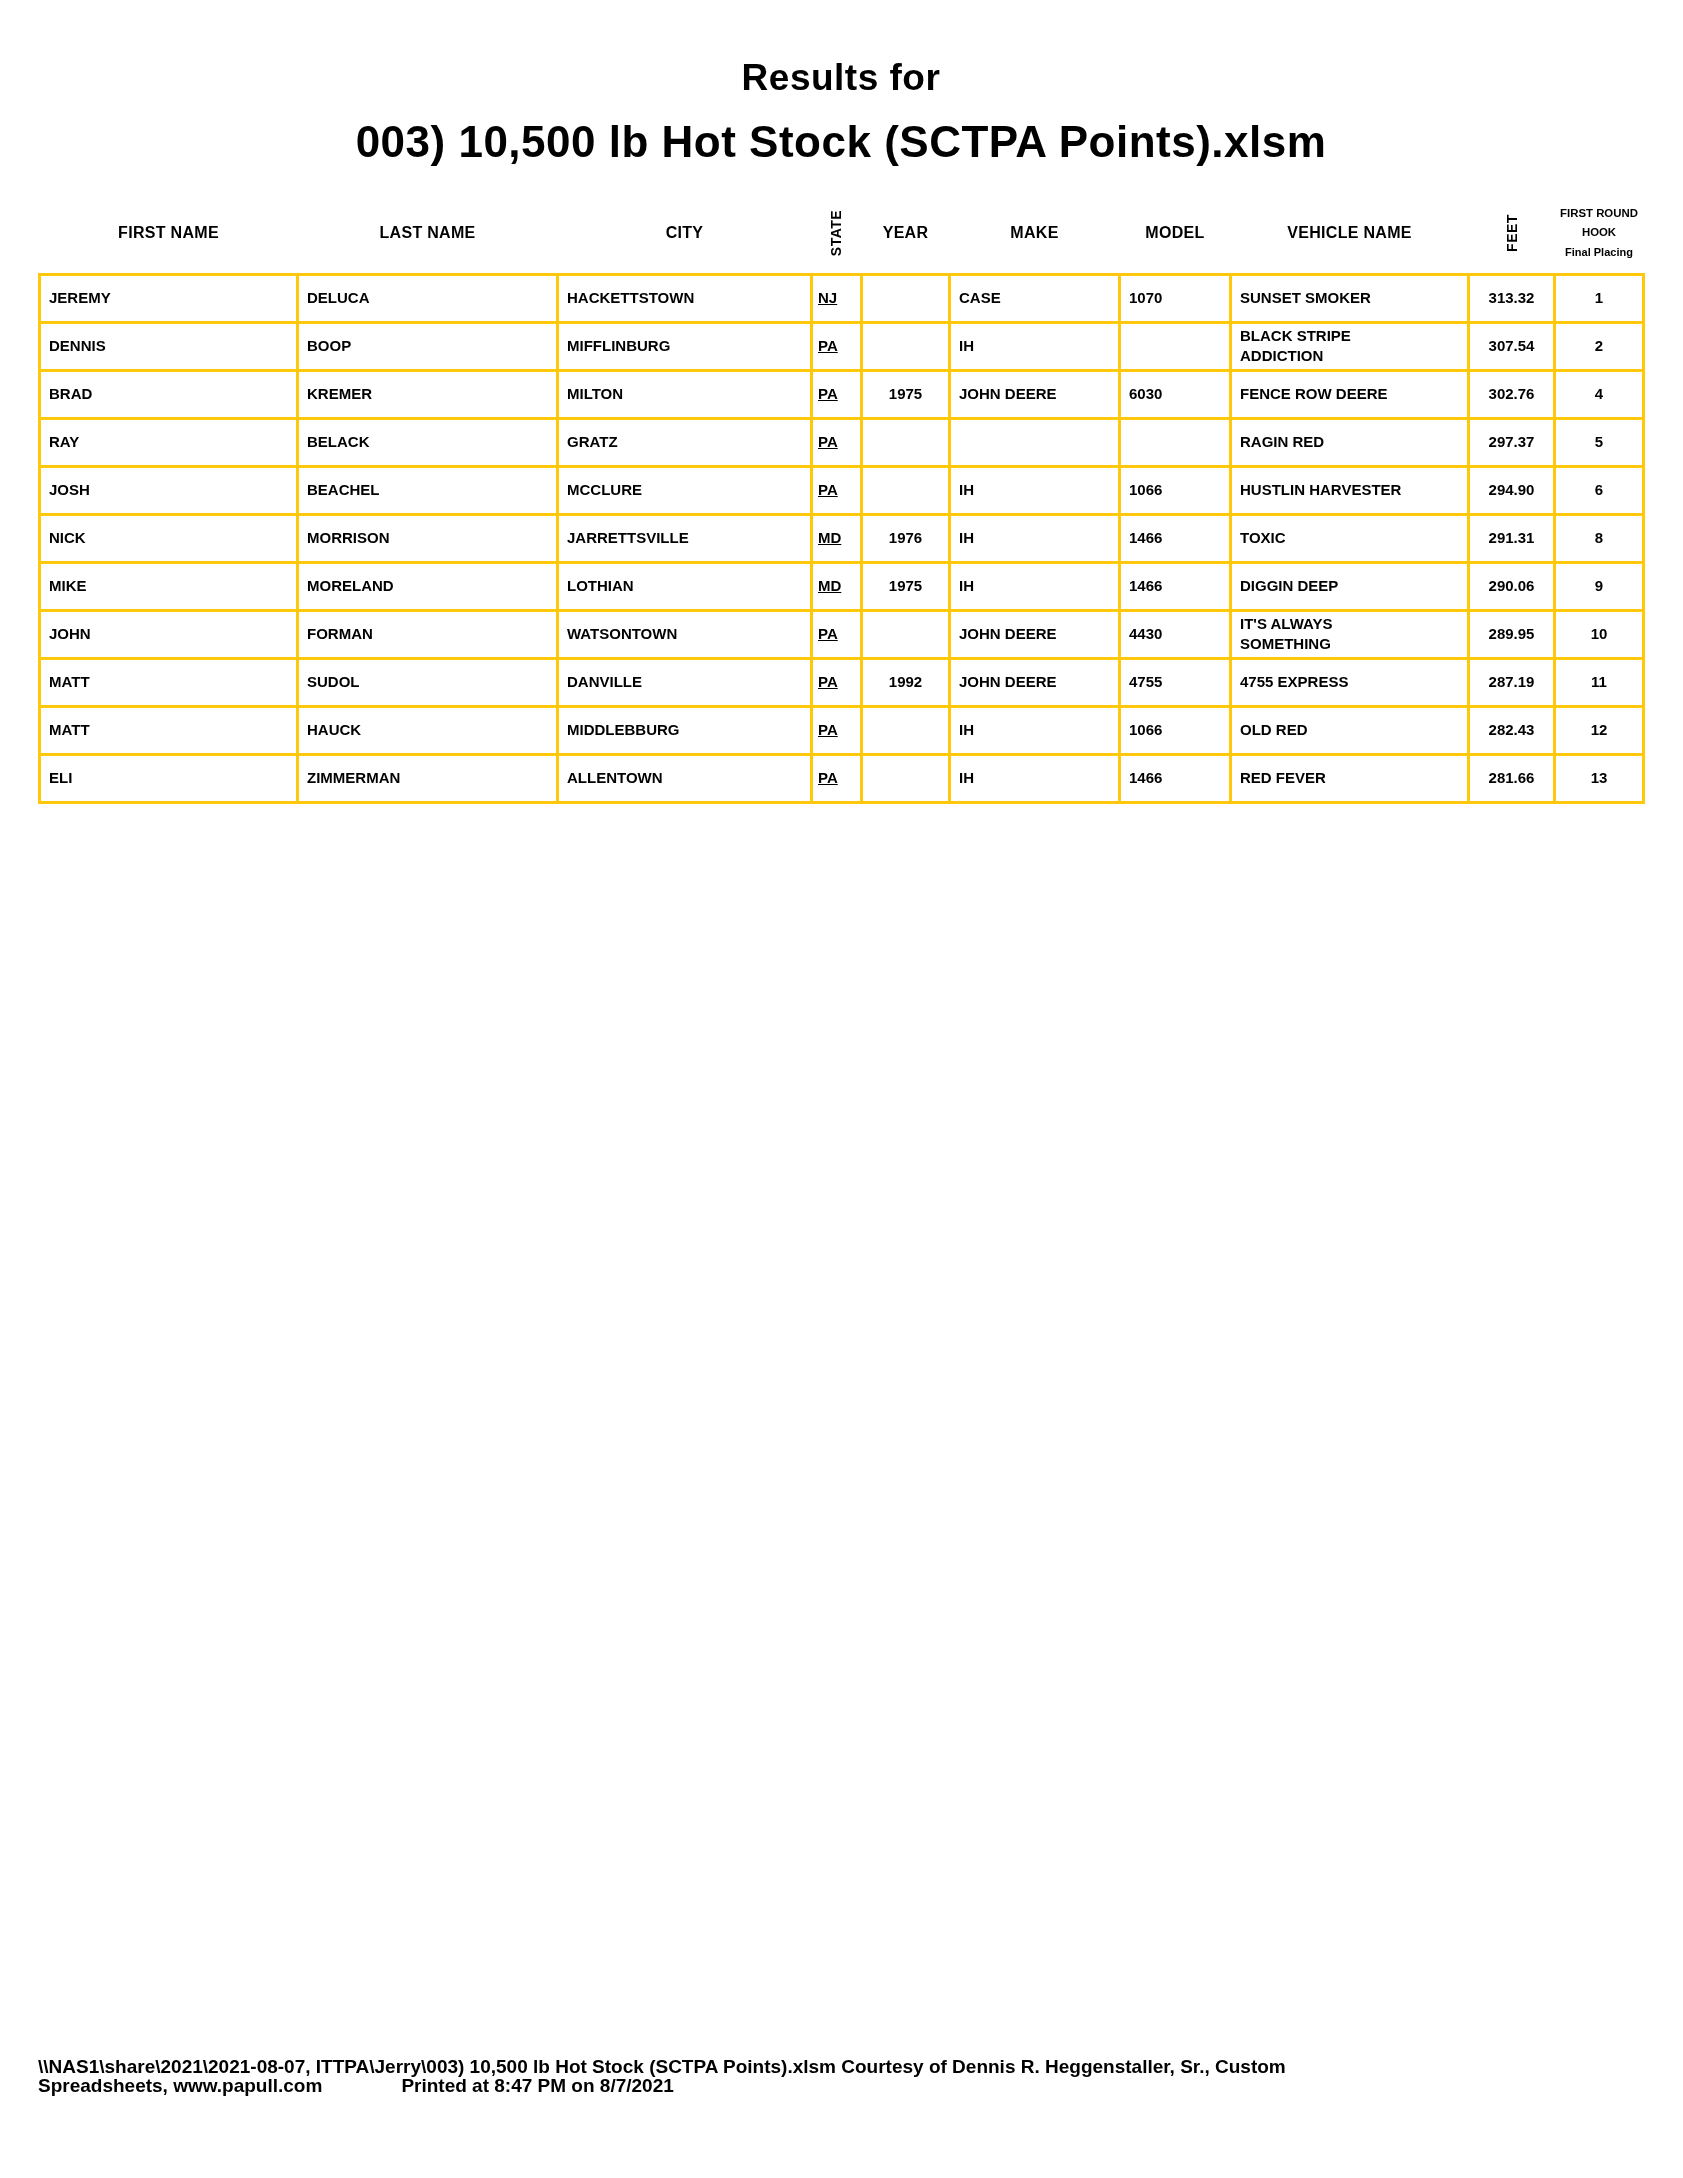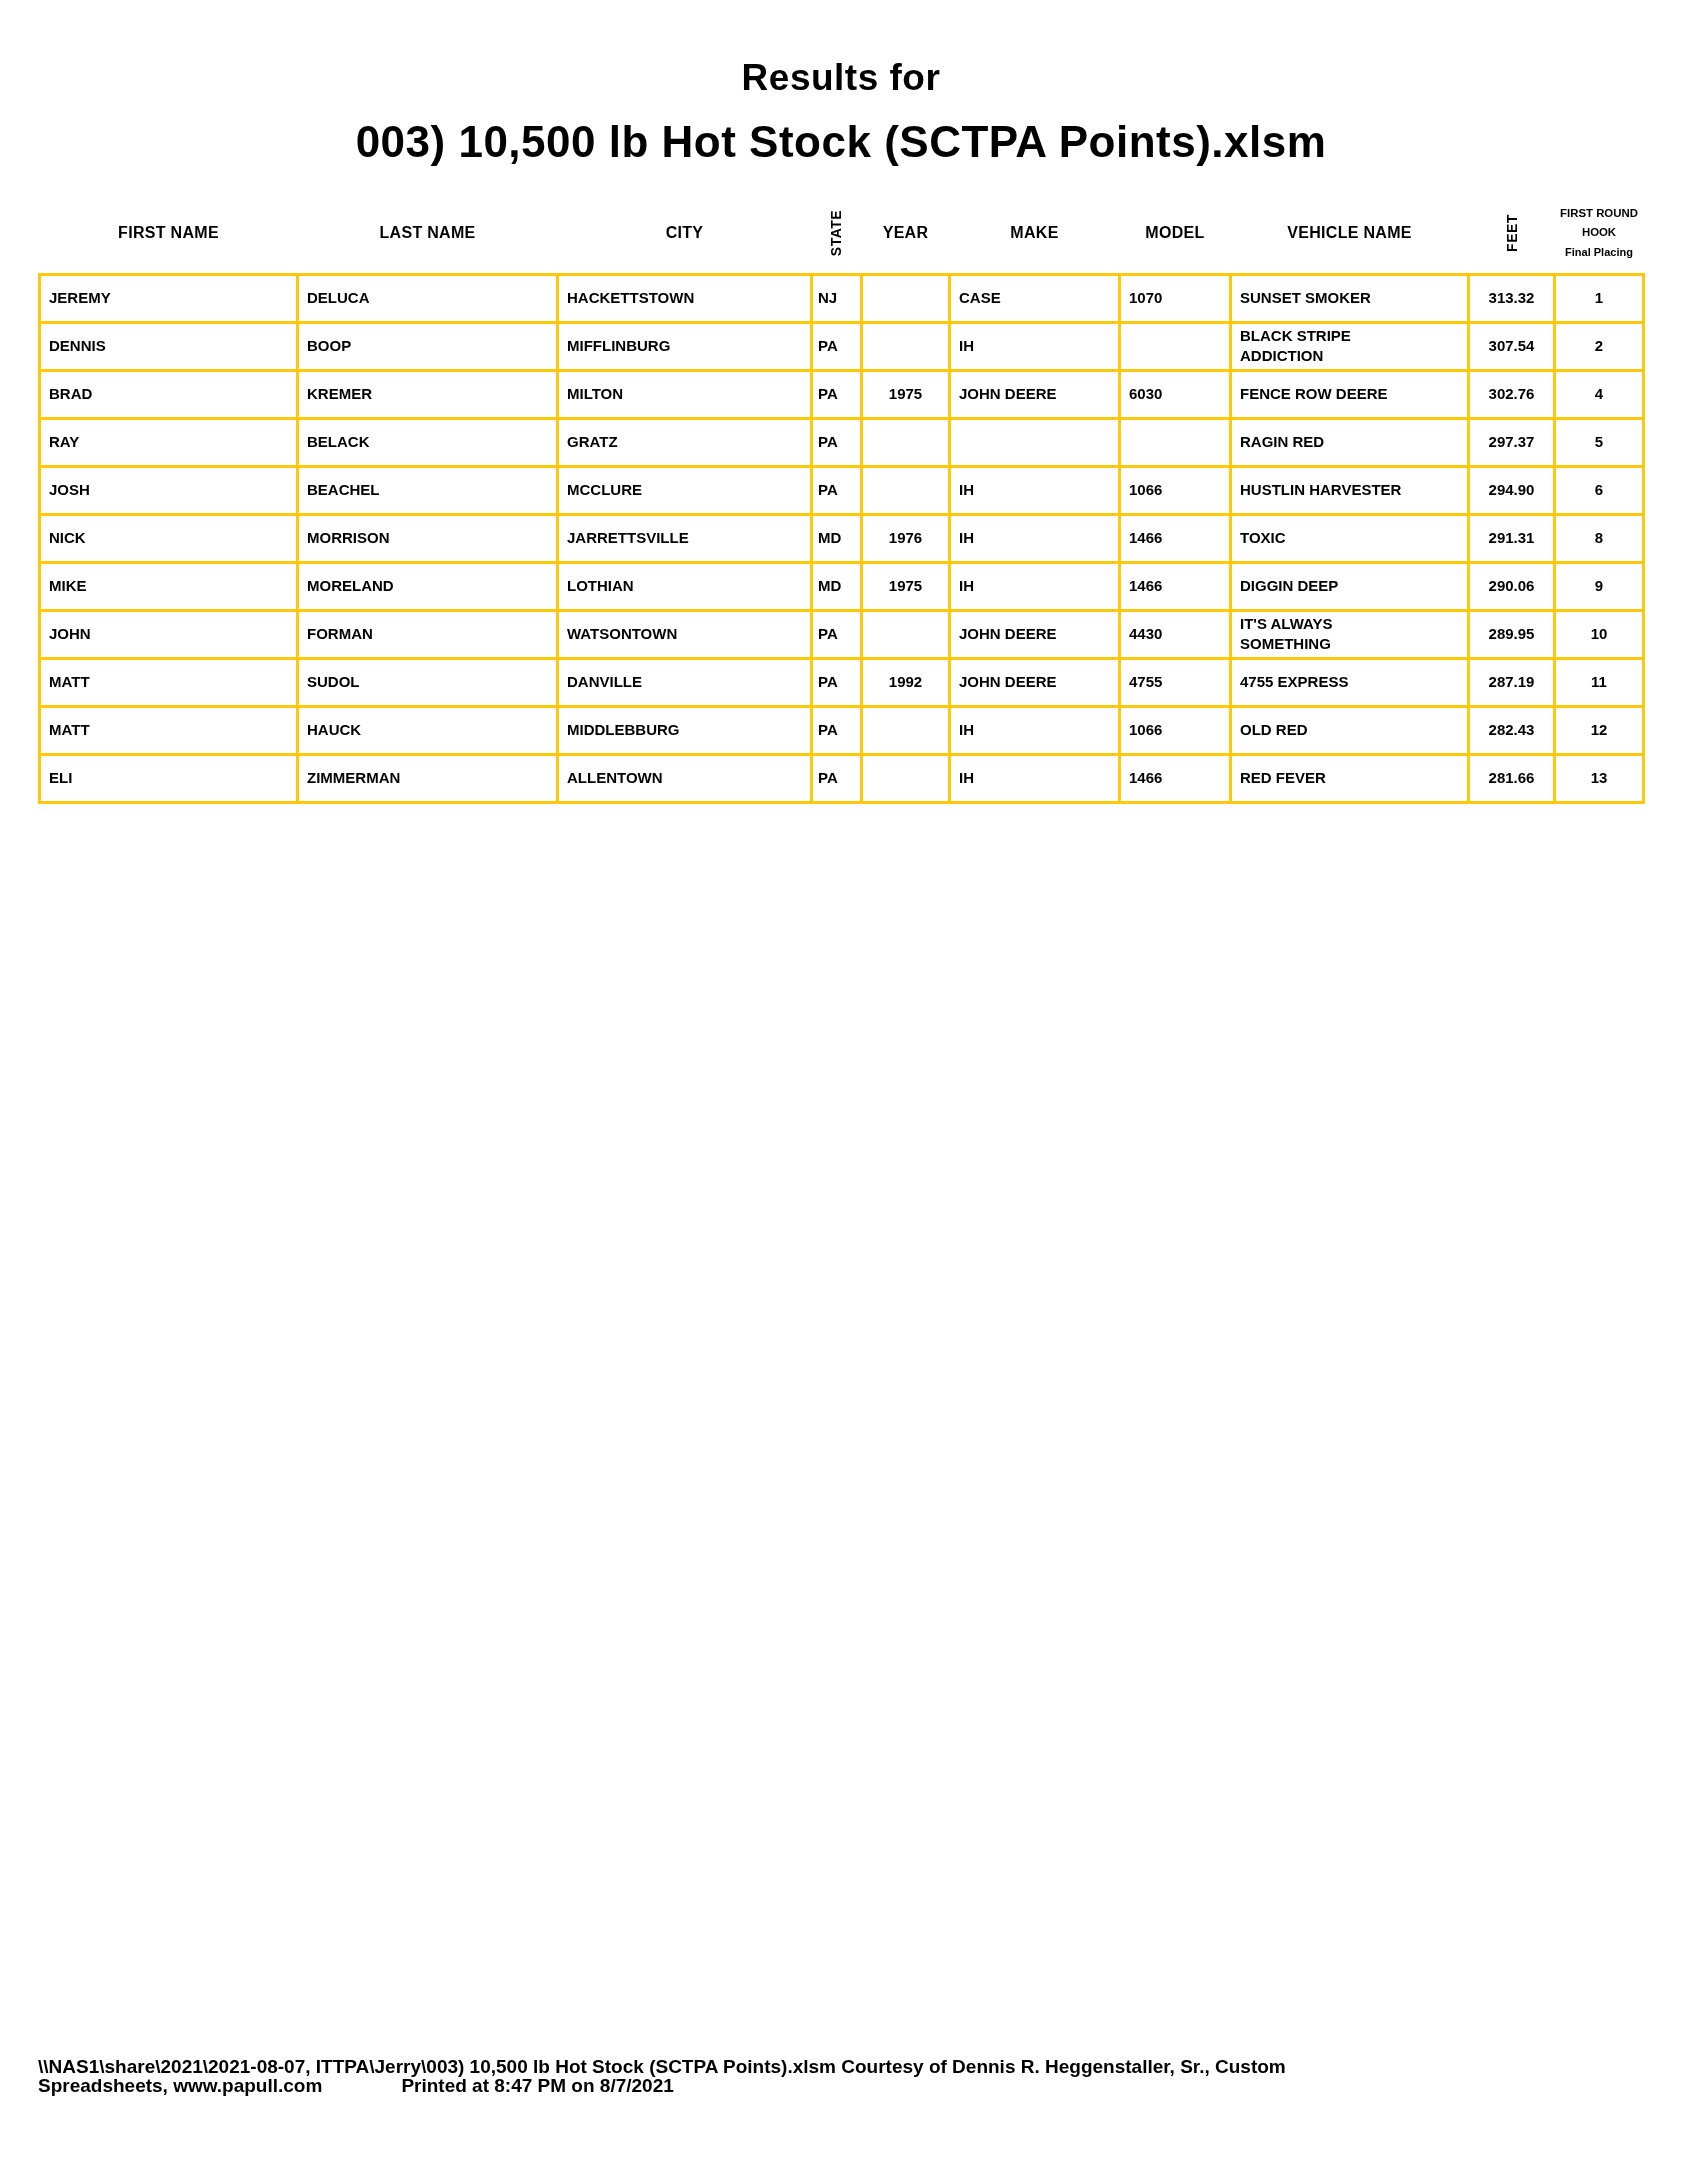--- a/index.html
+++ b/index.html
@@ -29,21 +29,21 @@
   tbody td {
     border:3px solid var(--border-color);
     height:48px;
     font-size:15px;
     vertical-align:middle;
     padding:2px 6px 2px 8px;
     line-height:20px;
     overflow:hidden;
     white-space:nowrap;
   }
-  td.cell-state   { padding-left:5px; }
+  td.cell-state   { padding-left:5px;text-decoration:underline; }
   td.cell-year    { text-align:center; padding:2px 2px; }
   td.cell-vehicle { white-space:normal; padding-right:47px; }
   td.cell-feet    { text-align:center; padding:2px 2px; }
   td.cell-placing { text-align:center; padding:2px 2px; }
 
   .footer {
     position:absolute; left:38px; top:2057px; width:1608px;
     font-size:19px; line-height:1.0;
   }
   .footer-line1 { white-space:nowrap; }

